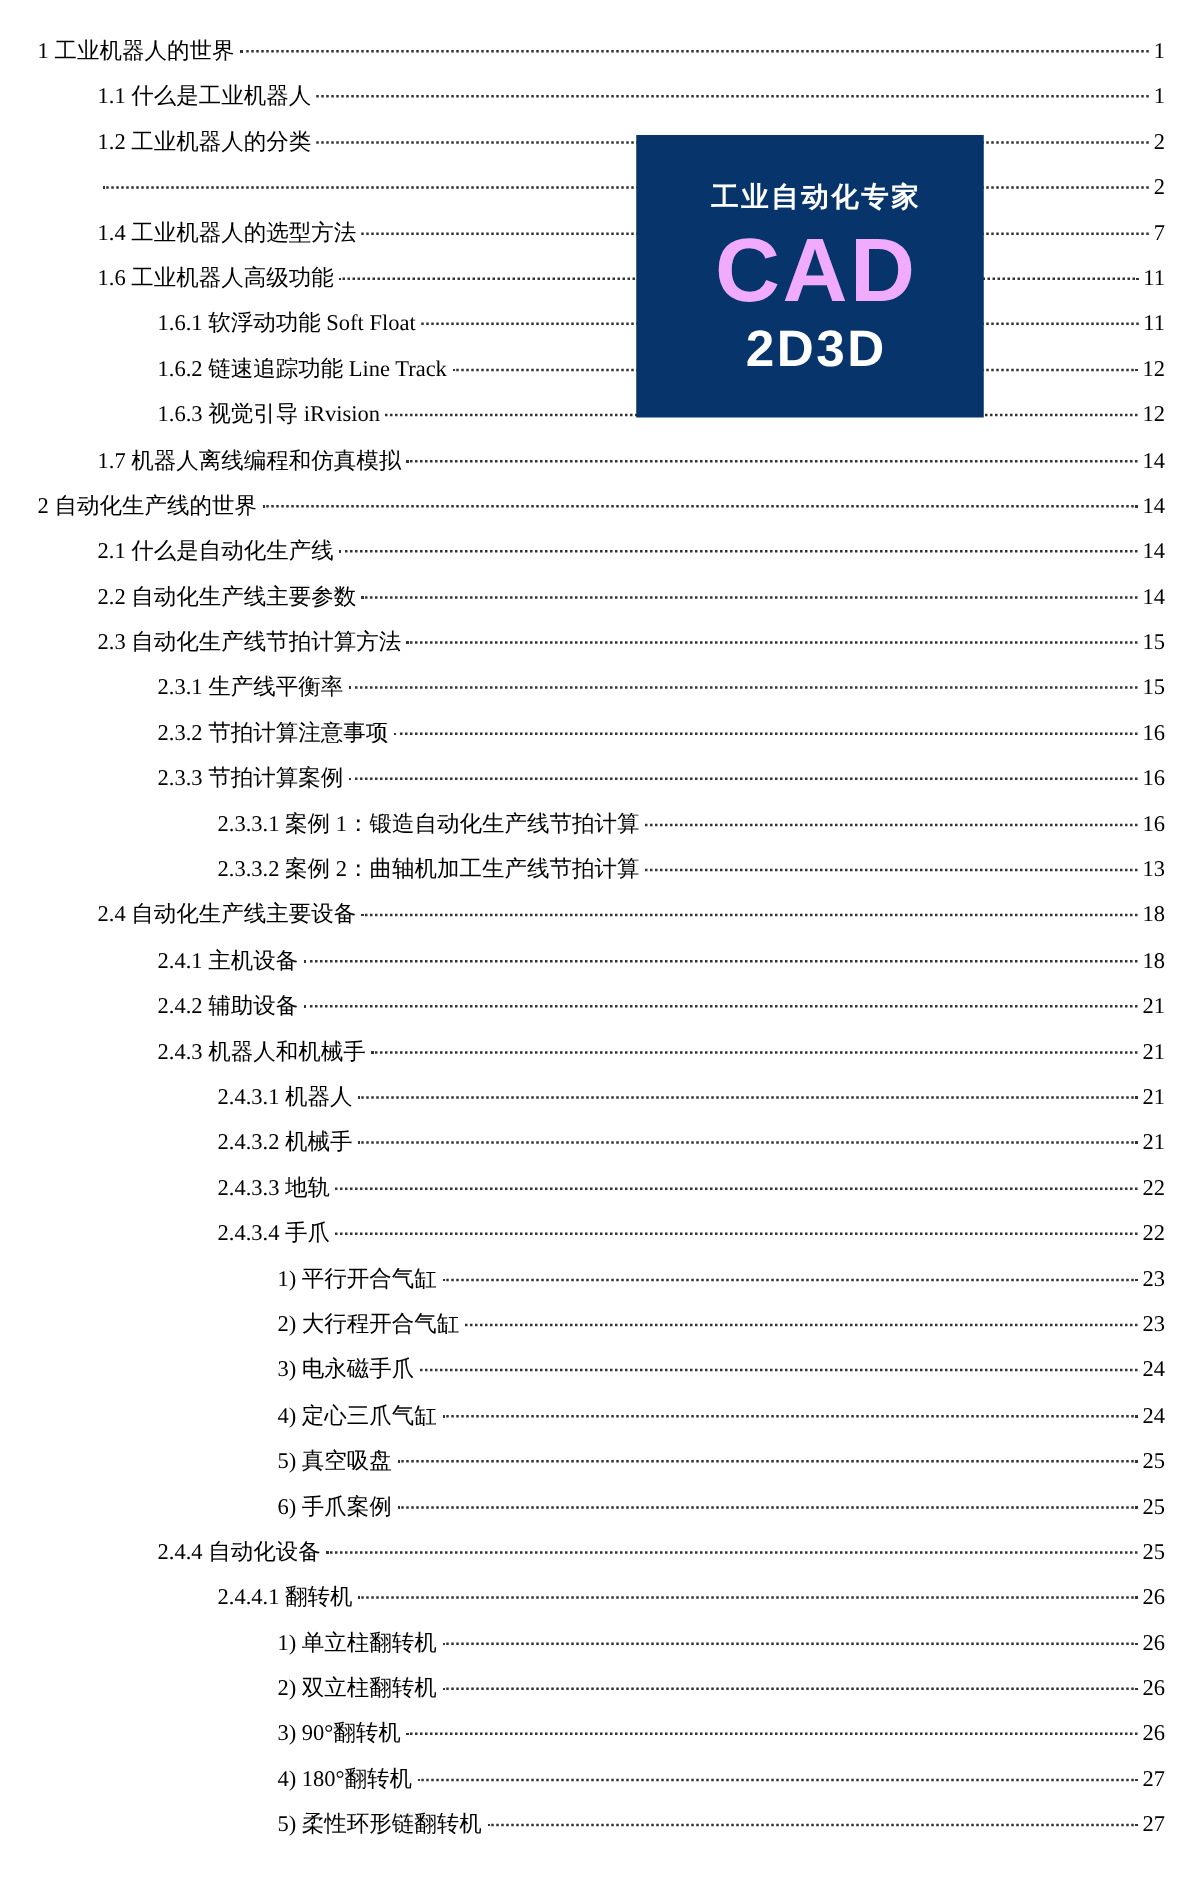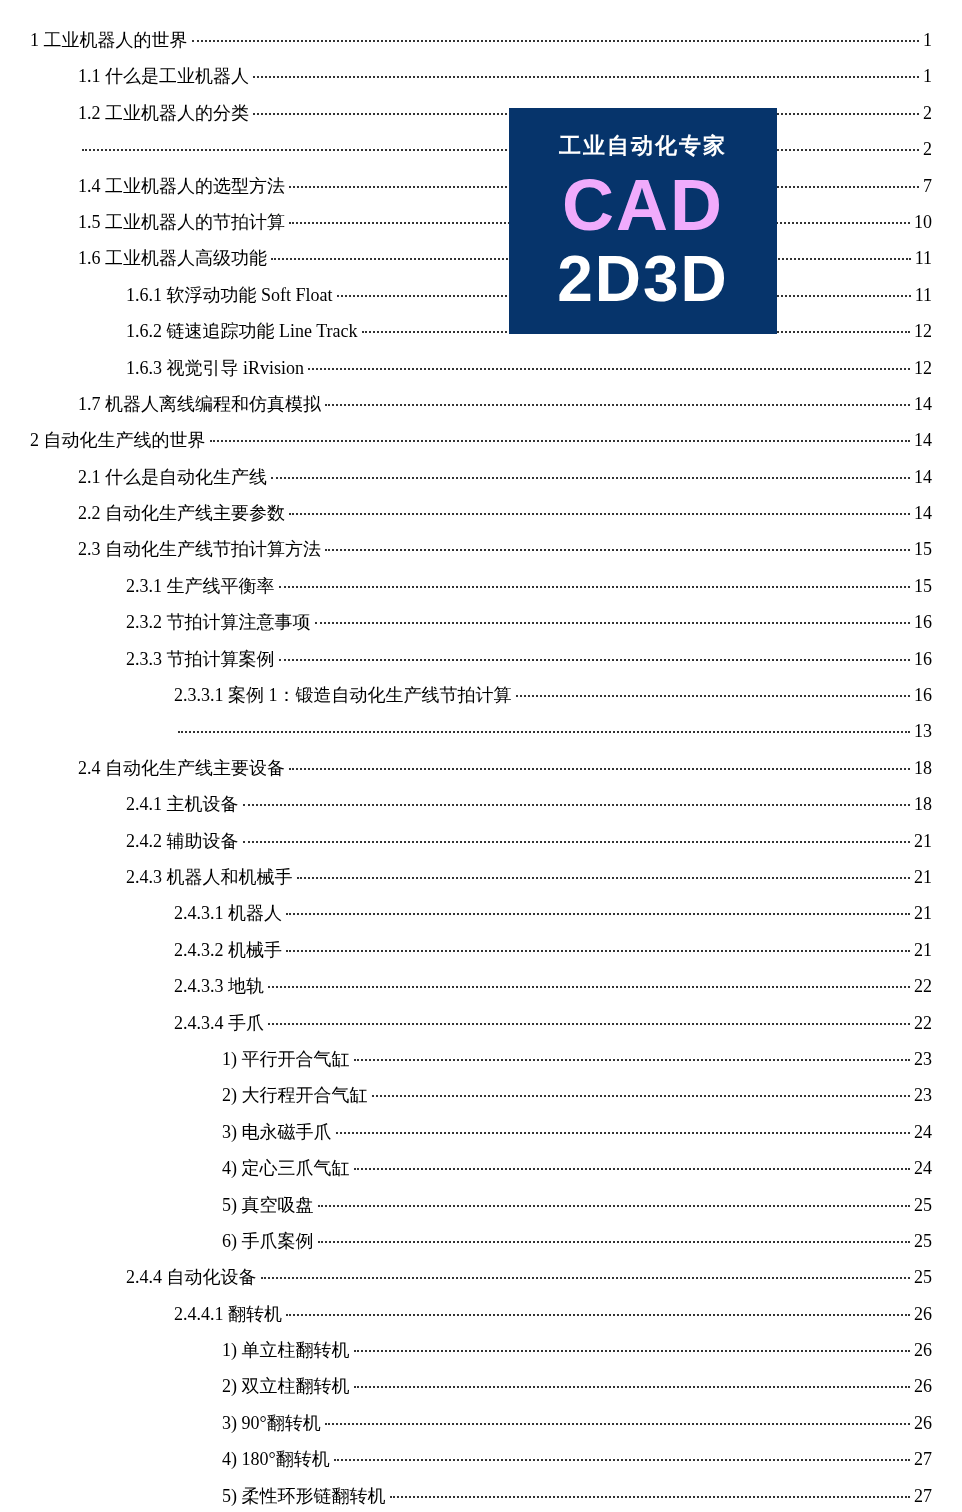--- a/index.html
+++ b/index.html
@@ -46,36 +46,37 @@
       width: 268px;
       height: 226px;
       background: #06346b;
       color: #fff;
       display: flex;
       flex-direction: column;
       align-items: center;
       justify-content: center;
       font-family: "Microsoft YaHei", "微软雅黑", sans-serif;
       z-index: 10;
+      padding-left: 10px;
     }
     .wm-line1 {
       font-size: 22px;
       font-weight: 600;
       letter-spacing: 2px;
     }
     .wm-line2 {
       font-size: 72px;
       font-weight: 700;
       color: #f0abfc;
       line-height: 1;
       margin-top: 8px;
       letter-spacing: 2px;
     }
     .wm-line3 {
-      font-size: 64px;
+      font-size: 41px;
       font-weight: 700;
       color: #fff;
       line-height: 1;
       margin-top: 6px;
       letter-spacing: 2px;
     }
   </style>
 </head>
 <body>
 
@@ -104,25 +105,20 @@
     <div class="toc-entry level-1">
       <span class="toc-dots"></span>
       <span class="toc-page">2</span>
     </div>
     <div class="toc-entry level-1">
       <span class="toc-label">1.4  工业机器人的选型方法</span>
       <span class="toc-dots"></span>
       <span class="toc-page">7</span>
     </div>
     <div class="toc-entry level-1">
-      <span class="toc-label">1.5  工业机器人的节拍计算</span>
-      <span class="toc-dots"></span>
-      <span class="toc-page">10</span>
-    </div>
-    <div class="toc-entry level-1">
       <span class="toc-label">1.6  工业机器人高级功能</span>
       <span class="toc-dots"></span>
       <span class="toc-page">11</span>
     </div>
     <div class="toc-entry level-2">
       <span class="toc-label">1.6.1  软浮动功能  Soft Float</span>
       <span class="toc-dots"></span>
       <span class="toc-page">11</span>
     </div>
     <div class="toc-entry level-2">
@@ -174,20 +170,21 @@
       <span class="toc-label">2.3.3  节拍计算案例</span>
       <span class="toc-dots"></span>
       <span class="toc-page">16</span>
     </div>
     <div class="toc-entry level-3">
       <span class="toc-label">2.3.3.1  案例 1：锻造自动化生产线节拍计算</span>
       <span class="toc-dots"></span>
       <span class="toc-page">16</span>
     </div>
     <div class="toc-entry level-3">
+      <span class="toc-label">2.3.3.2  案例 2：曲轴机加工生产线节拍计算</span>
       <span class="toc-dots"></span>
       <span class="toc-page">13</span>
     </div>
     <div class="toc-entry level-1">
       <span class="toc-label">2.4  自动化生产线主要设备</span>
       <span class="toc-dots"></span>
       <span class="toc-page">18</span>
     </div>
     <div class="toc-entry level-2">
       <span class="toc-label">2.4.1  主机设备</span>

